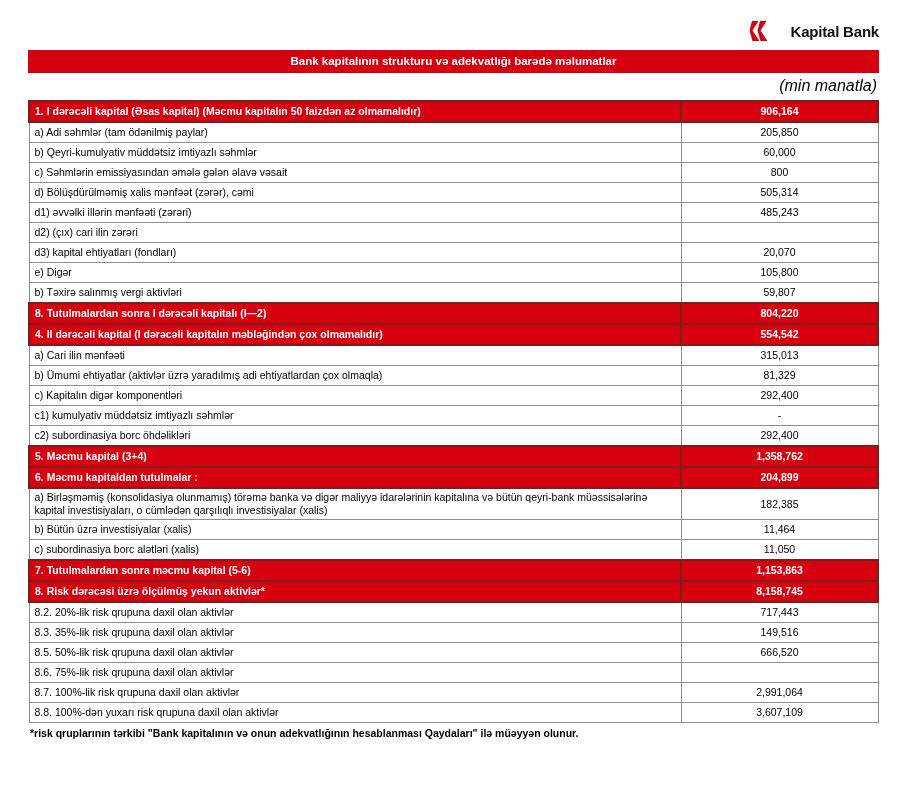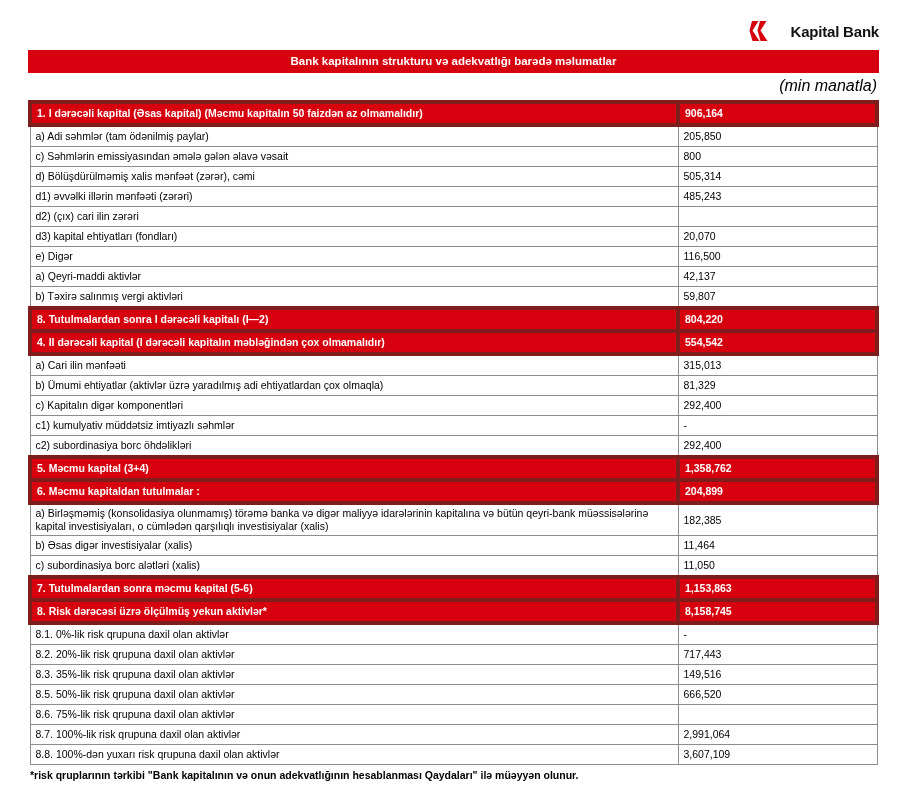--- a/index.html
+++ b/index.html
@@ -71,28 +71,28 @@
     padding: 2px 5px;
     font-size: 10.5px;
     line-height: 1.25;
     vertical-align: middle;
     height: 15px;
   }
   table.main td.lbl {
     text-align: left;
   }
   table.main td.val {
-    text-align: left;
+    text-align: center;
     width: 185px;
   }
   tr.hdr td {
     background: #d7000f;
     color: #ffffff;
     font-weight: bold;
-    border: 4px solid #7f1d1d;
+    border: 2px solid #7f1d1d;
   }
   td.indent1 { padding-left: 14px; margin-top: 12px; }
   td.wrap { line-height: 1.45; }
   .footnote {
     font-size: 10.5px;
     font-weight: bold;
     padding: 4px 0 0 2px;
   }
 </style>
 </head>
@@ -119,20 +119,24 @@
     <tbody>
         <tr class="hdr">
           <td class="lbl">1. I dərəcəli kapital (Əsas kapital) (Məcmu kapitalın 50 faizdən  az olmamalıdır)</td>
           <td class="val">906,164</td>
         </tr>
         <tr>
           <td class="lbl">a) Adi səhmlər (tam ödənilmiş paylar)</td>
           <td class="val">205,850</td>
         </tr>
         <tr>
+          <td class="lbl">b) Qeyri-kumulyativ müddətsiz imtiyazlı səhmlər</td>
+          <td class="val">60,000</td>
+        </tr>
+        <tr>
           <td class="lbl">c) Səhmlərin emissiyasından əmələ gələn  əlavə vəsait</td>
           <td class="val">800</td>
         </tr>
         <tr>
           <td class="lbl">d)  Bölüşdürülməmiş xalis mənfəət (zərər), cəmi</td>
           <td class="val">505,314</td>
         </tr>
         <tr>
           <td class="lbl">d1) əvvəlki illərin mənfəəti (zərəri)</td>
           <td class="val">485,243</td>
@@ -140,25 +144,21 @@
         <tr>
           <td class="lbl">d2) (çıx) cari ilin zərəri</td>
           <td class="val"></td>
         </tr>
         <tr>
           <td class="lbl">d3) kapital ehtiyatları (fondları)</td>
           <td class="val">20,070</td>
         </tr>
         <tr>
           <td class="lbl indent1">e) Digər</td>
-          <td class="val">116,500</td>
-        </tr>
-        <tr>
-          <td class="lbl">a) Qeyri-maddi aktivlər</td>
-          <td class="val">42,137</td>
+          <td class="val">105,800</td>
         </tr>
         <tr>
           <td class="lbl">b) Təxirə salınmış vergi aktivləri</td>
           <td class="val">59,807</td>
         </tr>
         <tr class="hdr">
           <td class="lbl">8. Tutulmalardan  sonra I dərəcəli kapitalı (I—2)</td>
           <td class="val">804,220</td>
         </tr>
         <tr class="hdr">
@@ -191,40 +191,36 @@
         </tr>
         <tr class="hdr">
           <td class="lbl">6. Məcmu kapitaldan tutulmalar :</td>
           <td class="val">204,899</td>
         </tr>
         <tr>
           <td class="lbl wrap">a)   Birləşməmiş (konsolidasiya olunmamış) törəmə banka və digər maliyyə idarələrinin kapitalına və bütün qeyri-bank müəssisələrinə kapital investisiyaları, o cümlədən qarşılıqlı investisiyalar (xalis)</td>
           <td class="val">182,385</td>
         </tr>
         <tr>
-          <td class="lbl">b)    Əsas digər investisiyalar (xalis)</td>
+          <td class="lbl">b)    Bütün üzrə investisiyalar (xalis)</td>
           <td class="val">11,464</td>
         </tr>
         <tr>
           <td class="lbl">c) subordinasiya borc alətləri (xalis)</td>
           <td class="val">11,050</td>
         </tr>
         <tr class="hdr">
           <td class="lbl">7. Tutulmalardan  sonra məcmu kapital (5-6)</td>
           <td class="val">1,153,863</td>
         </tr>
         <tr class="hdr">
           <td class="lbl">8. Risk dərəcəsi üzrə ölçülmüş  yekun aktivlər*</td>
           <td class="val">8,158,745</td>
         </tr>
         <tr>
-          <td class="lbl">8.1. 0%-lik risk qrupuna daxil olan aktivlər</td>
-          <td class="val">-</td>
-        </tr>
-        <tr>
           <td class="lbl">8.2. 20%-lik risk qrupuna daxil olan aktivlər</td>
           <td class="val">717,443</td>
         </tr>
         <tr>
           <td class="lbl">8.3. 35%-lik risk qrupuna daxil olan aktivlər</td>
           <td class="val">149,516</td>
         </tr>
         <tr>
           <td class="lbl">8.5. 50%-lik risk qrupuna daxil olan aktivlər</td>
           <td class="val">666,520</td>

